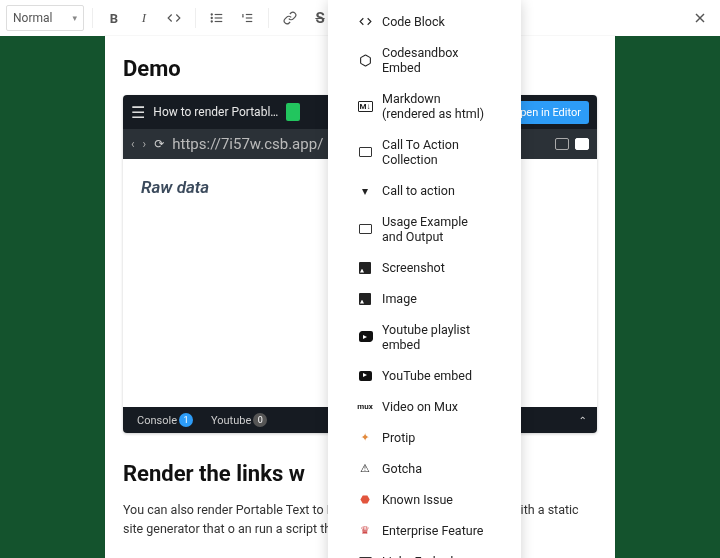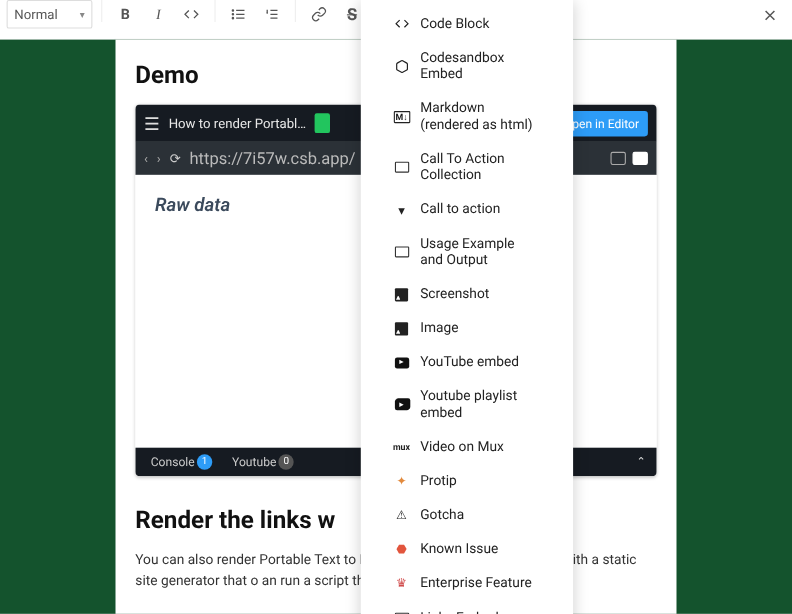--- a/index.html
+++ b/index.html
@@ -1,18 +1,18 @@
 <!DOCTYPE html>
 <html><head>
 <meta charset="utf-8">
 <style>
   * { box-sizing: border-box; margin: 0; padding: 0; }
   html, body { width: 720px; height: 558px; font-family: -apple-system, BlinkMacSystemFont, "Segoe UI", Roboto, sans-serif; background: #f3f3f3; overflow: hidden; }
   
-  .toolbar { height: 36px; background: #fff; display: flex; padding: 0 6px; gap: 4px; }
+  .toolbar { height: 36px; background: #fff; display: flex; align-items: center; padding: 0 6px; gap: 4px; }
   .format-select { width: 78px; height: 26px; border: 1px solid #ddd; font-size: 12px; padding: 0 6px; display:flex; align-items:center; justify-content:space-between; color:#555; border-radius:2px; }
   .format-select .chev { font-size:9px; color:#888; }
   .tb-sep { width:1px; height:20px; background:#eee; margin: 0 4px; }
   .tb-btn { width: 26px; height: 26px; display:flex; align-items:center; justify-content:center; color:#555; font-size:13px; border-radius:3px; }
   .tb-btn svg { width:14px; height:14px; }
   .tb-btn.bold { font-weight:700; }
   .tb-btn.ital { font-style: italic; font-family: Georgia, serif; }
   .close-btn { margin-left:auto; width:28px; height:28px; display:flex; align-items:center; justify-content:center; color:#555; font-size:18px; }
   
   .canvas { position:absolute; top:36px; bottom:0; left:0; right:0; background:#14532d; display:flex; justify-content:center; }
@@ -210,32 +210,32 @@
       <span>Screenshot</span>
     </div>
     <div class="menu-item">
       <span class="mi-icon">
         <div class="img-icon"></div>
       </span>
       <span>Image</span>
     </div>
     <div class="menu-item">
       <span class="mi-icon">
+        <div class="yt-icon" style="box-shadow:1px -1px 0 #111;"></div>
+      </span>
+      <span>Youtube playlist embed</span>
+    </div>
+    <div class="menu-item">
+      <span class="mi-icon">
         <div class="yt-icon"></div>
       </span>
       <span>YouTube embed</span>
     </div>
     <div class="menu-item">
       <span class="mi-icon">
-        <div class="yt-icon" style="box-shadow:1px -1px 0 #111;"></div>
-      </span>
-      <span>Youtube playlist embed</span>
-    </div>
-    <div class="menu-item">
-      <span class="mi-icon">
         <span style="font-weight:700;font-size:8px;">mux</span>
       </span>
       <span>Video on Mux</span>
     </div>
     <div class="menu-item">
       <span class="mi-icon">
         <span style="color:#e28a3d;">✦</span>
       </span>
       <span>Protip</span>
     </div>

